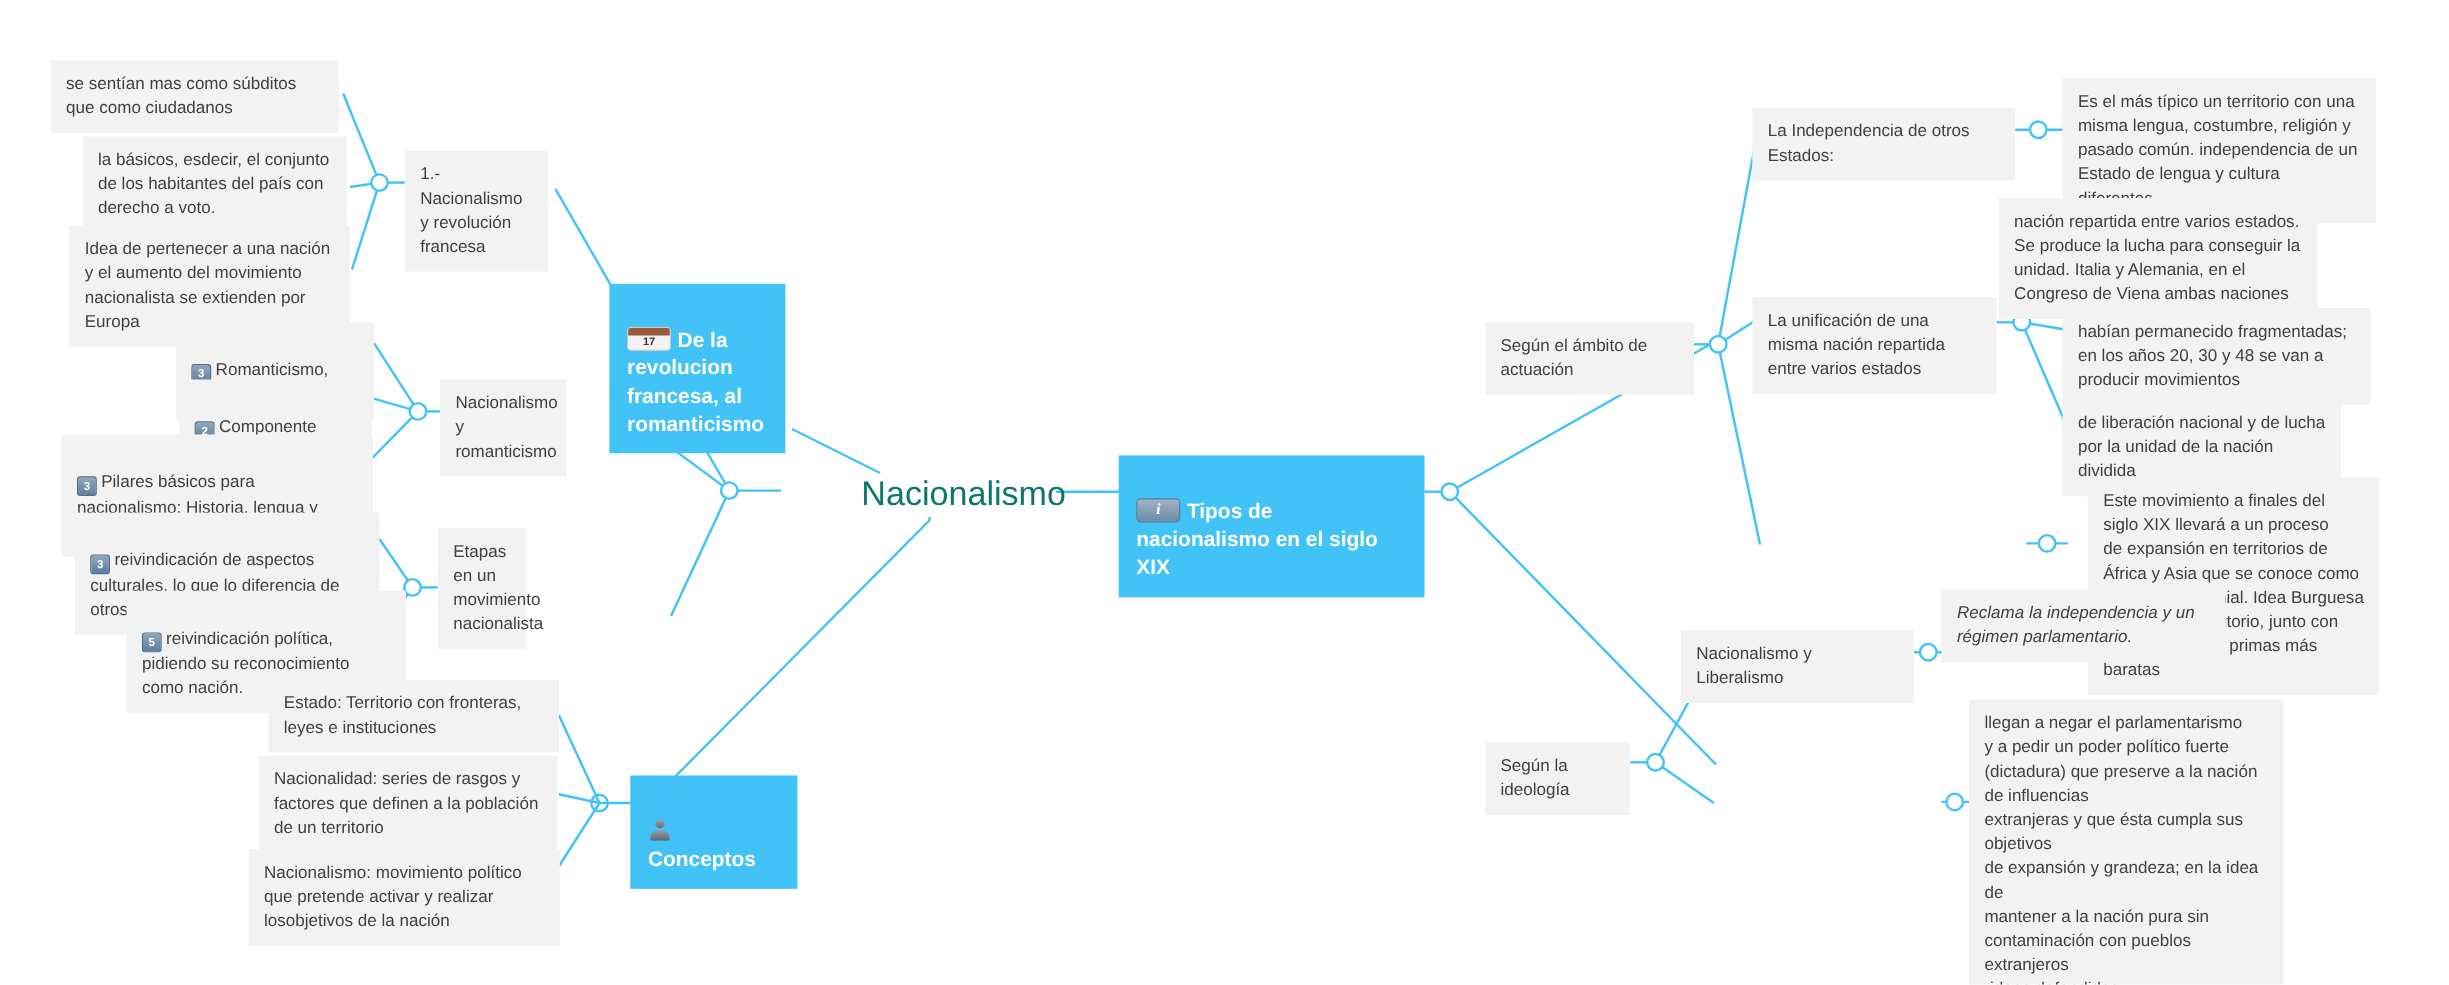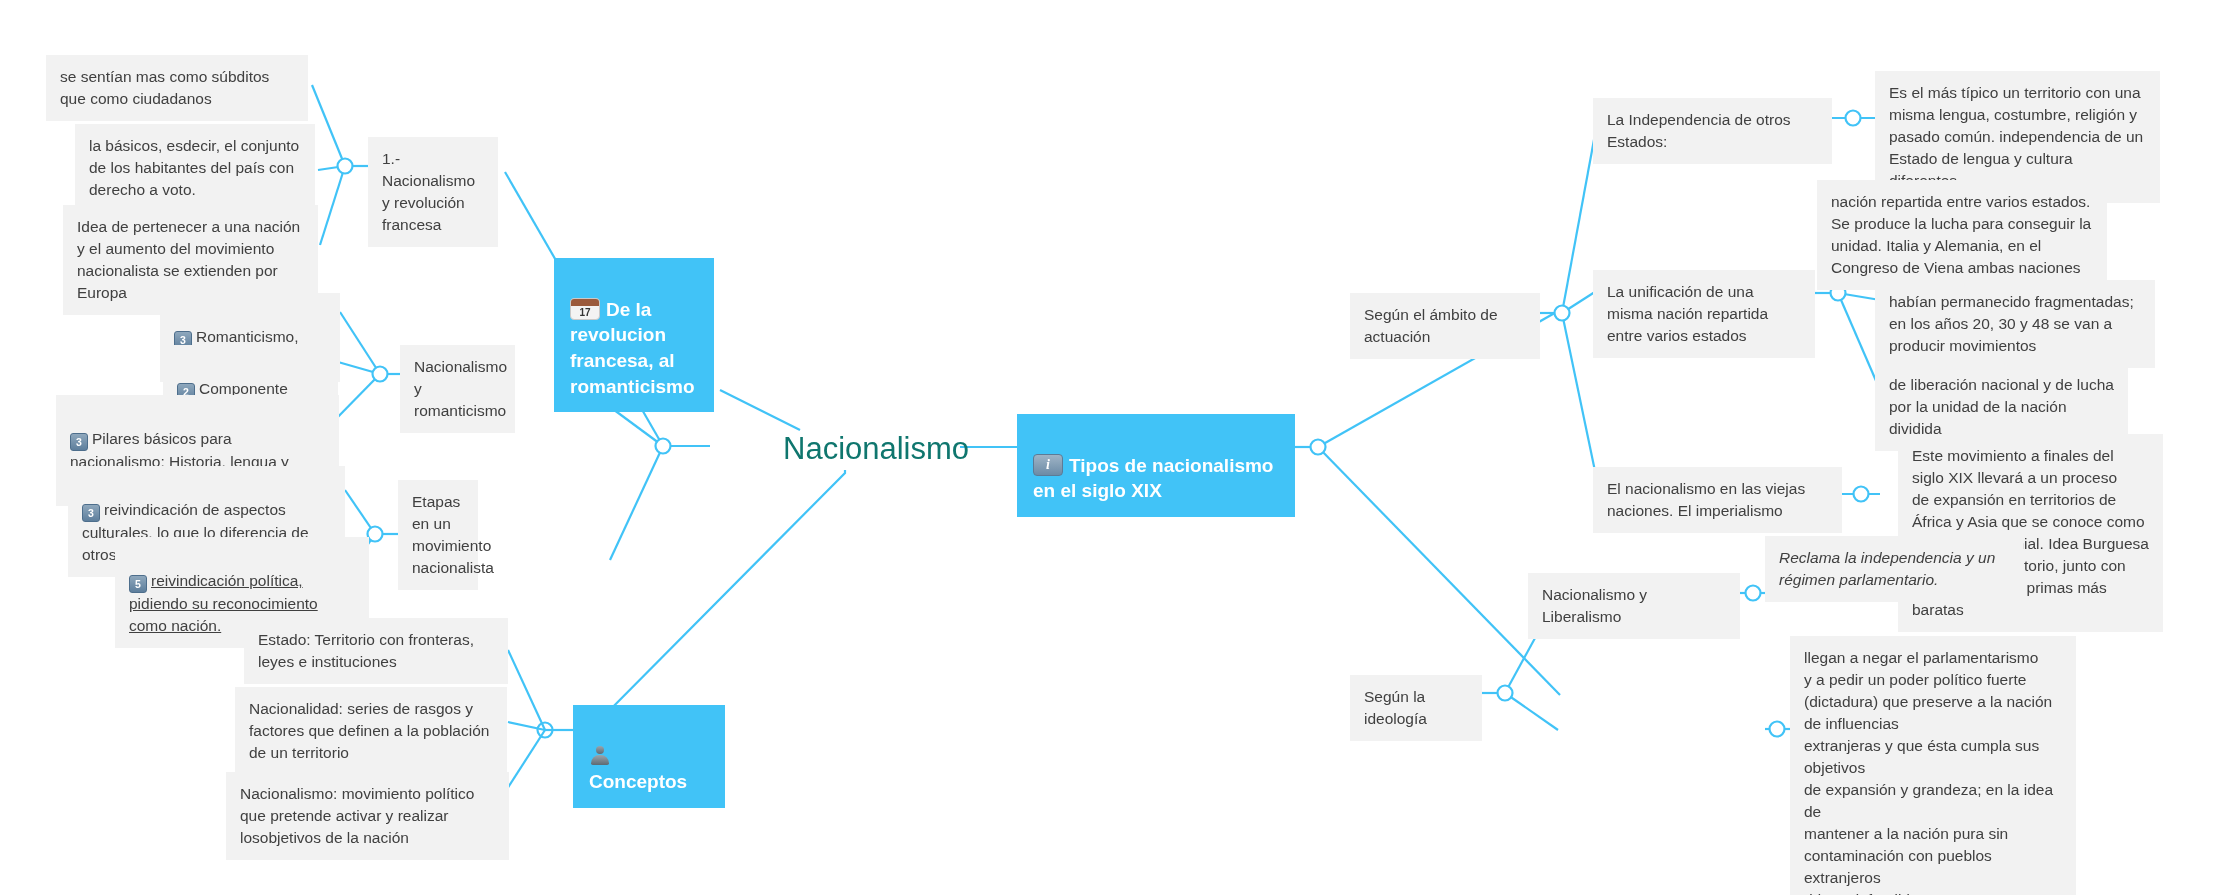--- a/index.html
+++ b/index.html
@@ -28,21 +28,21 @@
     display:inline-block;vertical-align:-2px;
     width:16px;height:16px;line-height:16px;text-align:center;
     font-size:10.5px;font-weight:bold;color:#ffffff;
     border-radius:3px;margin-right:4px;
     background:linear-gradient(#8fa8bd,#5d7e9c);
     border:1px solid #4d6e8c;
     font-family:"Liberation Sans",sans-serif;
   }
   .gl-emoji{
     display:inline-block;vertical-align:-4px;margin-right:6px;
-    width:30px;height:22px;border-radius:4px;position:relative;
+    width:40px;height:22px;border-radius:4px;position:relative;
   }
   .gl-cal{background:#f3f3f3;border:1px solid #c9c9c9;box-sizing:border-box;overflow:hidden;}
   .gl-cal::before{content:"";position:absolute;left:0;top:0;right:0;height:7px;background:#9b5a3c;}
   .gl-cal span{
     position:absolute;left:0;right:0;bottom:0px;text-align:center;
     font-size:10px;line-height:13px;color:#333;font-weight:bold;
     font-family:"Liberation Sans",sans-serif;
   }
   .gl-info{
     background:linear-gradient(#9fb4c6,#6c8ba6);border:1px solid #5c7b96;box-sizing:border-box;
@@ -171,21 +171,21 @@
   <div class="node" style="left:56px;top:395px;width:283px;">
     <span class="badge">3</span><span>Pilares básicos para nacionalismo: Historia, lengua y religión.</span>
   </div>
 
   <div class="node" style="left:398px;top:480px;width:80px;">Etapas en un movimiento nacionalista</div>
 
   <div class="node" style="left:68px;top:466px;width:277px;">
     <span class="badge">3</span><span>reivindicación de aspectos culturales, lo que lo diferencia de otros pueblos.</span>
   </div>
 
-  <div class="node" style="left:115px;top:537px;width:254px;text-decoration:underline;">
+  <div class="node" style="left:115px;top:537px;width:254px;">
     <span class="badge">5</span><span>reivindicación política, pidiendo su reconocimiento como nación.</span>
   </div>
 
   <div class="node blue" style="left:573px;top:705px;width:152px;">
     <span class="gl-emoji gl-bust"></span><span>Conceptos</span>
   </div>
 
   <div class="node" style="left:244px;top:618px;width:264px;">Estado: Territorio con fronteras, leyes e instituciones</div>
 
   <div class="node" style="left:235px;top:687px;width:272px;">Nacionalidad: series de rasgos y factores que definen a la población de un territorio</div>
@@ -203,21 +203,20 @@
   <div class="node" style="left:1875px;top:71px;width:285px;">Es el más típico un territorio con una misma lengua, costumbre, religión y pasado común.  independencia de un Estado de lengua y cultura diferentes.</div>
 
   <div class="node" style="left:1593px;top:270px;width:222px;">La unificación de una misma nación repartida entre varios estados</div>
 
   <div class="node" style="left:1817px;top:180px;width:290px;">nación repartida entre varios estados.   Se produce la lucha para conseguir la unidad. Italia y Alemania, en el Congreso de Viena ambas naciones</div>
 
   <div class="node" style="left:1875px;top:280px;width:280px;">habían permanecido fragmentadas; en los años 20, 30 y 48 se van a producir movimientos</div>
 
   <div class="node" style="left:1875px;top:363px;width:253px;">de liberación nacional y de lucha por la unidad de la nación dividida</div>
 
-  <div class="node" style="left:1593px;top:467px;width:249px;">El nacionalismo en las viejas naciones. El imperialismo</div>
 
   <div class="node" style="left:1898px;top:434px;width:265px;">Este movimiento a finales del siglo XIX llevará a un proceso
 de expansión en territorios de África y Asia que se conoce como expansión colonial. Idea Burguesa de expandir territorio, junto con buscar materias primas más baratas</div>
 
   <div class="node" style="left:1350px;top:675px;width:132px;">Según la ideología</div>
 
   <div class="node" style="left:1528px;top:573px;width:212px;">Nacionalismo y Liberalismo</div>
 
   <div class="node" style="left:1765px;top:536px;width:258px;font-style:italic;">Reclama la independencia y un régimen parlamentario.</div>
 

